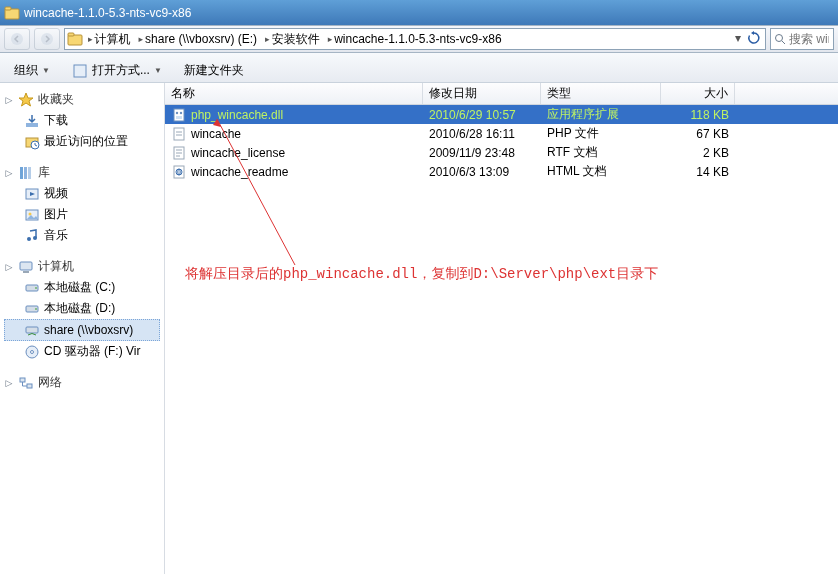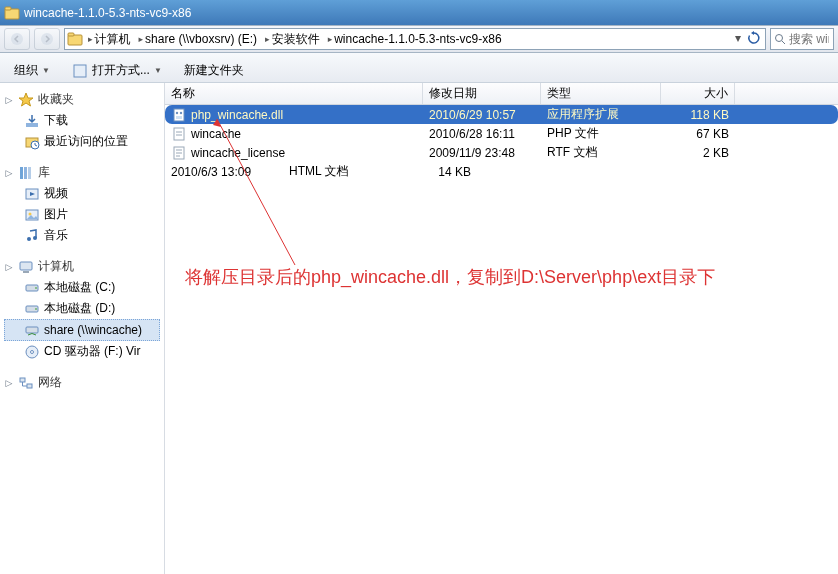--- a/index.html
+++ b/index.html
@@ -32,23 +32,23 @@
   .icn { display: inline-block; width: 16px; height: 16px; }
   .content { flex: 1; display: flex; flex-direction: column; position: relative; justify-content: center; }
   .colhdr { height: 22px; background: linear-gradient(#fdfdfe,#eef1f6); border-bottom: 1px solid #d0d6de; display: flex; align-items: center; }
   .colhdr .col { padding: 0 6px; border-right: 1px solid #d8dde4; height: 100%; display: flex; align-items: center; }
   .col.name { width: 258px; } .col.date { width: 118px; } .col.type { width: 120px; } .col.size { width: 74px; justify-content: flex-end; }
   .filelist { flex: 1; overflow: hidden; position: relative; }
   .row { height: 19px; display: flex; align-items: center; }
   .row .cell { padding: 0 6px; overflow: hidden; white-space: nowrap; }
   .row .cell.name { width: 258px; display: flex; align-items: center; gap: 4px; }
   .row .cell.date { width: 118px; } .row .cell.type { width: 120px; } .row .cell.size { width: 74px; text-align: right; }
-  .row.sel { background: #3470c7; color: #fef9c3; border-radius: 7px; }
+  .row.sel { background: #3470c7; color: #bef264; }
   .annot-line { position: absolute; pointer-events: none; }
-  .annot-text { position: absolute; color: #d33; font-family: Liberation Sans, sans-serif; font-size: 18px; pointer-events: none; }
+  .annot-text { position: absolute; color: #d33; font-family: Liberation Mono, monospace; font-size: 14px; pointer-events: none; }
   
   svg { display: block; }
 </style>
 </head>
 <body>
 
 <div class="titlebar">
   <span class="icon">
     <svg width="16" height="16">
         <rect x="1" y="4" width="14" height="10" rx="1" fill="#f7d774" stroke="#b8933a"></rect>
@@ -237,21 +237,21 @@
           </span>
           <span>本地磁盘 (D:)</span>
         </div>
       <div class="navitem sel">
           <span class="icn">
             <svg width="16" height="16">
               <rect x="2" y="5" width="12" height="6" rx="1" fill="#d4dde7" stroke="#6b8fbf"></rect>
               <path d="M4 13 Q8 10 12 13" stroke="#3c8f3c" fill="none"></path>
             </svg>
           </span>
-          <span>share (\\wincache)</span>
+          <span>share (\\vboxsrv)</span>
         </div>
       <div class="navitem">
           <span class="icn">
             <svg width="16" height="16">
               <circle cx="8" cy="8" r="6" fill="#e6eef8" stroke="#6b8fbf"></circle>
               <circle cx="8" cy="8" r="1.5" fill="#fff" stroke="#6b8fbf"></circle>
             </svg>
           </span>
           <span>CD 驱动器 (F:) Vir</span>
         </div>
@@ -329,20 +329,30 @@
                 <line x1="5" y1="11" x2="9" y2="11" stroke="#9aa8b7"></line>
               </svg>
             </span>
             <span>wincache_license</span>
           </div>
           <div class="cell date">2009/11/9 23:48</div>
           <div class="cell type">RTF 文档</div>
           <div class="cell size">2 KB</div>
         </div>
         <div class="row">
+          <div class="cell name">
+            <span class="icn">
+              <svg width="16" height="16">
+                <rect x="3" y="2" width="10" height="12" fill="#fff" stroke="#9aa8b7"></rect>
+                <circle cx="8" cy="8" r="3" fill="none" stroke="#3c6fae"></circle>
+                <ellipse cx="8" cy="8" rx="1.2" ry="3" fill="none" stroke="#3c6fae"></ellipse>
+              </svg>
+            </span>
+            <span>wincache_readme</span>
+          </div>
           <div class="cell date">2010/6/3 13:09</div>
           <div class="cell type">HTML 文档</div>
           <div class="cell size">14 KB</div>
         </div>
 
     <svg class="annot-line" width="670" height="300" style="left:0;top:0">
         <line x1="52" y1="14" x2="130" y2="160" stroke="#d33" stroke-width="1"></line>
         <path d="M52 14 L56 22 L48 20 Z" fill="#d33"></path>
       </svg>
         <div class="annot-text" style="left:20px;top:160px">将解压目录后的php_wincache.dll，复制到D:\Server\php\ext目录下</div>

